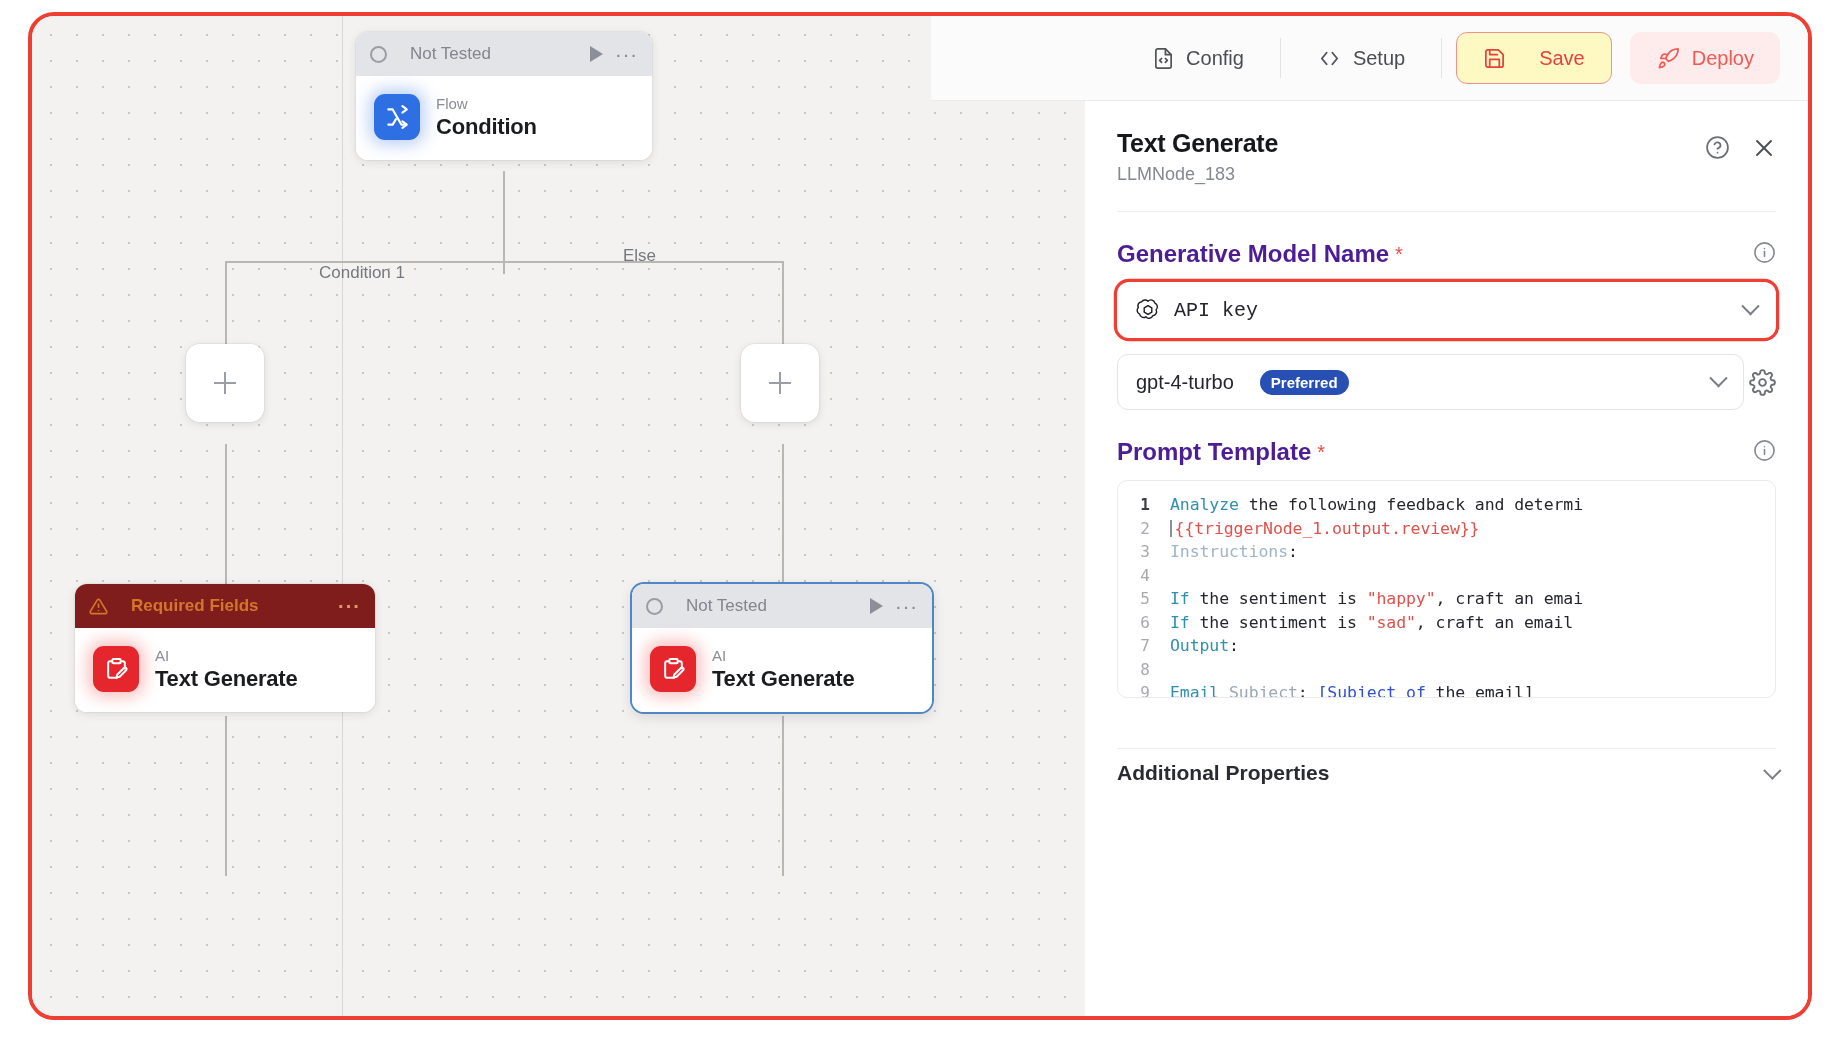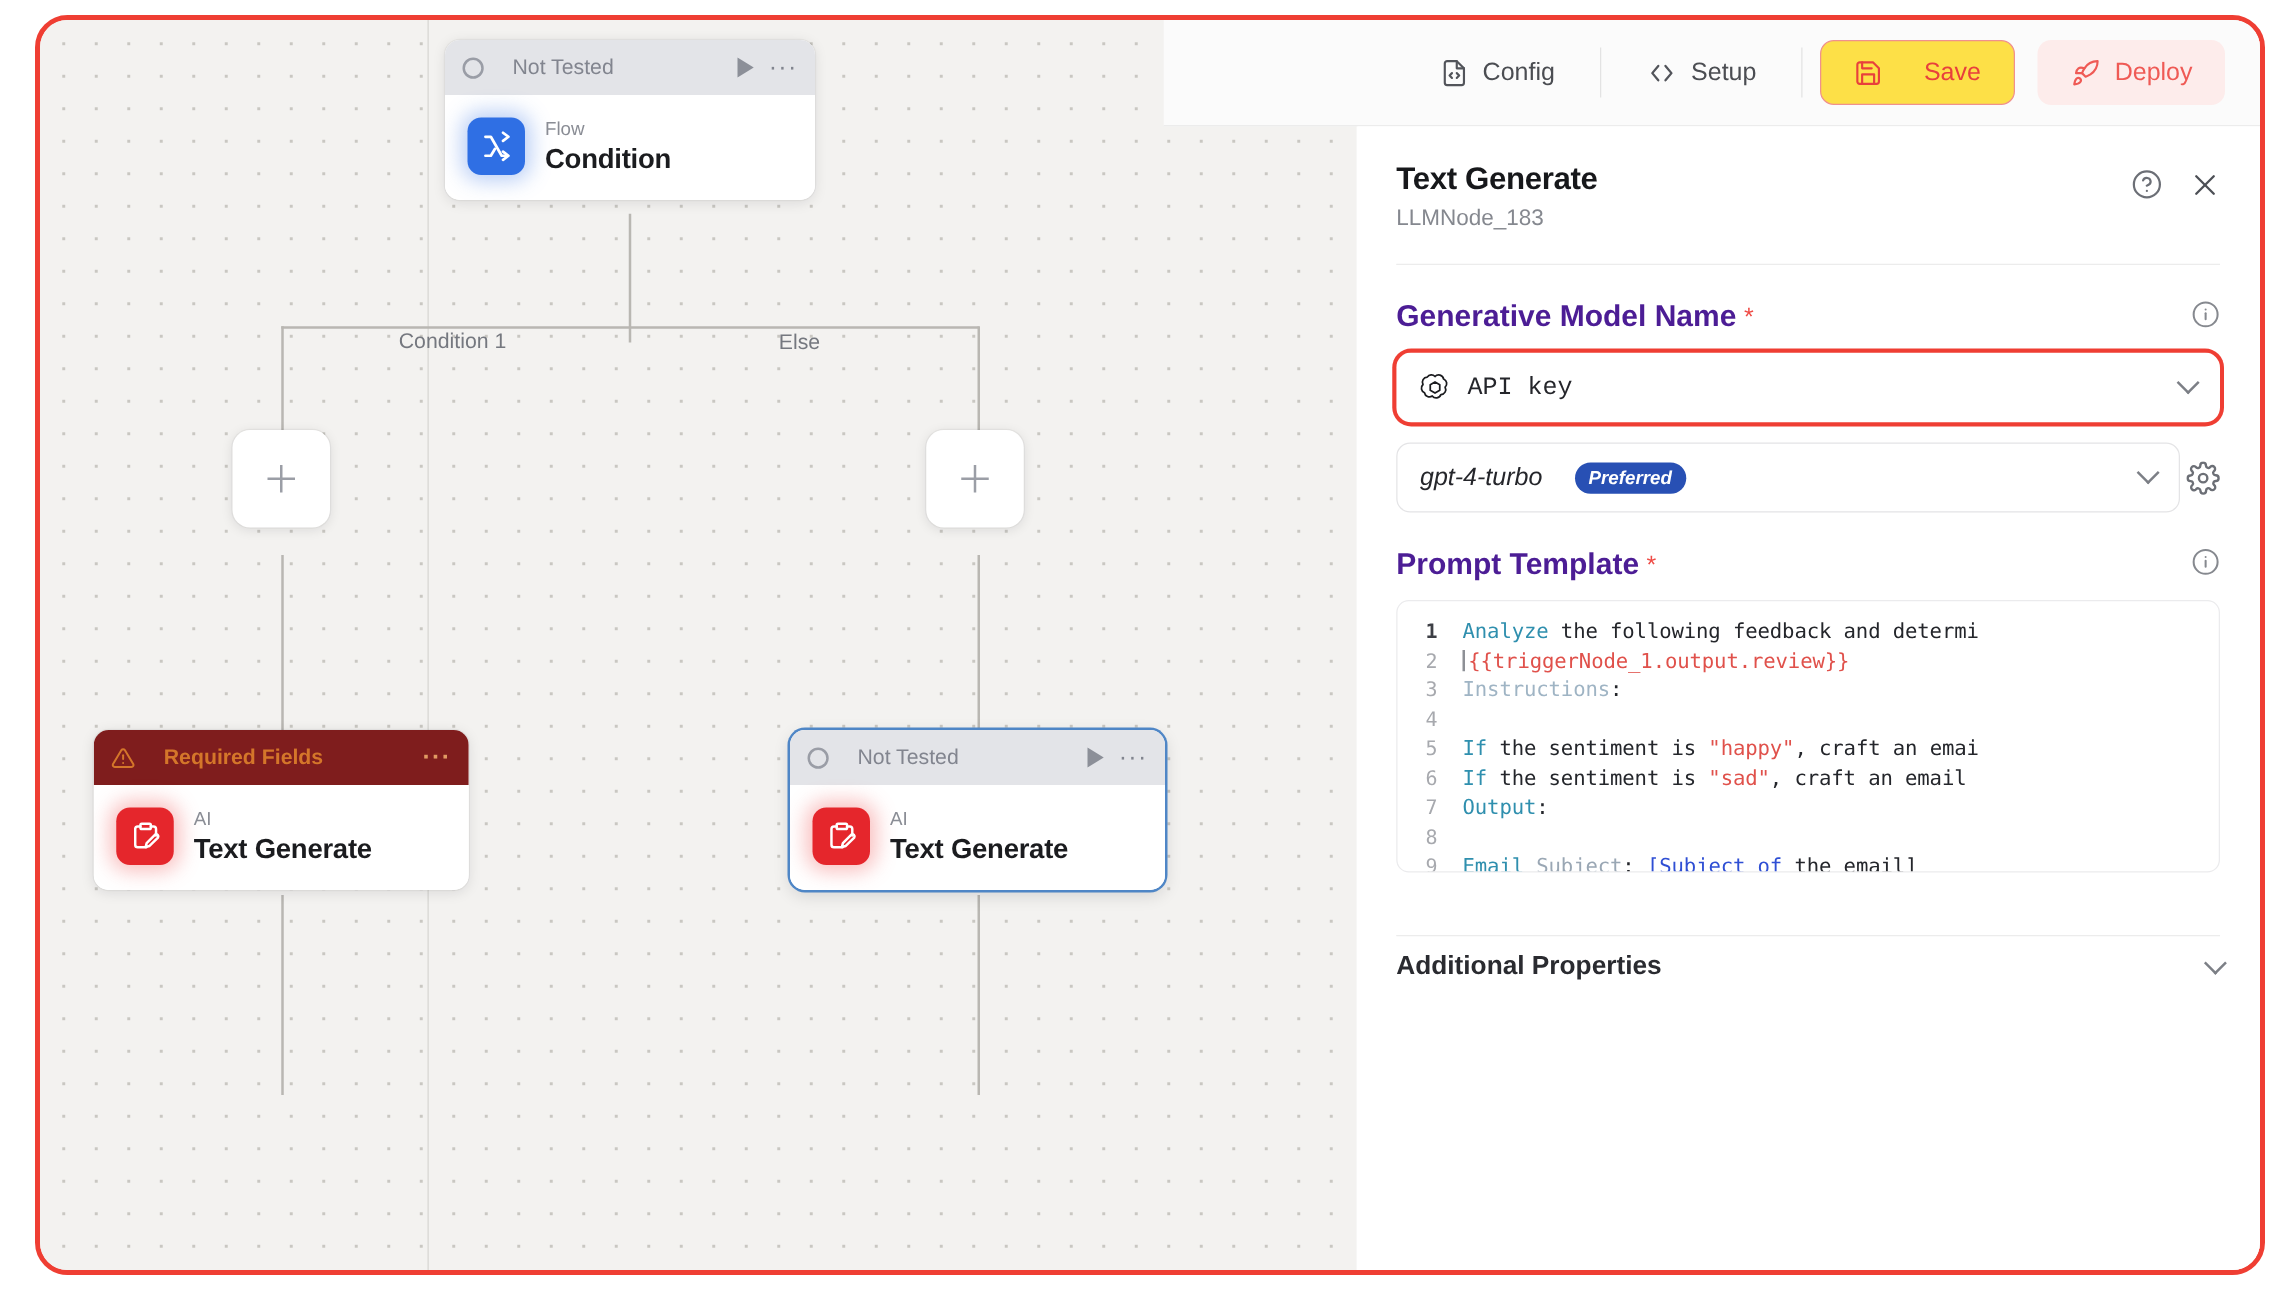--- a/index.html
+++ b/index.html
@@ -146,21 +146,21 @@
   .tb-btn {
     display: flex; align-items: center; gap: 11px;
     font-size: 20px;
     height: 52px; padding: 0 26px;
     border-radius: 11px;
     margin-left: 14px;
   }
   .tb-btn.save {
     color: #e8403c;
     border: 1.6px solid #f0918d;
-    background: #fde047;
+    background: #fef9c3;
     gap: 33px;
   }
   .tb-btn.deploy {
     color: #ef5a55;
     background: #fdeceb;
     margin-left: 18px;
   }
 
   
   #panel {
@@ -220,21 +220,21 @@
     transform: rotate(45deg) translate(-3px,-3px);
     flex: none;
   }
   .badge-preferred {
     background: #2850b4; color: #fff;
     font-size: 15px; font-weight: 700;
     border-radius: 14px;
     padding: 4px 11px;
     margin-left: 12px;
   }
-  .model-row { display: flex; align-items: center; gap: 5px; margin-top: 16px; font-style: italic; }
+  .model-row { display: flex; align-items: center; gap: 5px; margin-top: 16px; }
   .model-row .select-box { flex: 1 1 auto; margin-top: 0; }
 
   
   .code-box {
     margin-top: 14px;
     border: 1.3px solid #ebebed;
     border-radius: 10px;
     background: #fff;
     height: 218px;
     overflow: hidden;
@@ -297,21 +297,21 @@
     <div class="conn conn-v" style="left:471px; top:155px; height:103px;"></div>
     <div class="conn conn-h" style="left:193px; top:245px; width:558px;"></div>
     <div class="conn conn-v" style="left:193px; top:245px; height:110px;"></div>
     <div class="conn conn-v" style="left:750px; top:245px; height:110px;"></div>
     <div class="conn conn-v" style="left:193px; top:428px; height:140px;"></div>
     <div class="conn conn-v" style="left:750px; top:428px; height:140px;"></div>
     <div class="conn conn-v" style="left:193px; top:700px; height:160px;"></div>
     <div class="conn conn-v" style="left:750px; top:700px; height:160px;"></div>
 
     <div class="branch-label" style="left:287px; top:247px;">Condition 1</div>
-    <div class="branch-label" style="left:591px; top:248px;">Else</div>
+    <div class="branch-label" style="left:591px; top:230px;">Else</div>
 
     <div class="plus-btn" style="left:154px; top:328px;"></div>
     <div class="plus-btn" style="left:709px; top:328px;"></div>
 
     <div class="node" style="left:324px; top:16px; width:296px;">
       <div class="node-header status-nottested">
         <div class="status-circle"></div>
         <div class="hdr-label">Not Tested</div>
         <div class="hdr-icons">
           <div class="play-tri"></div>

